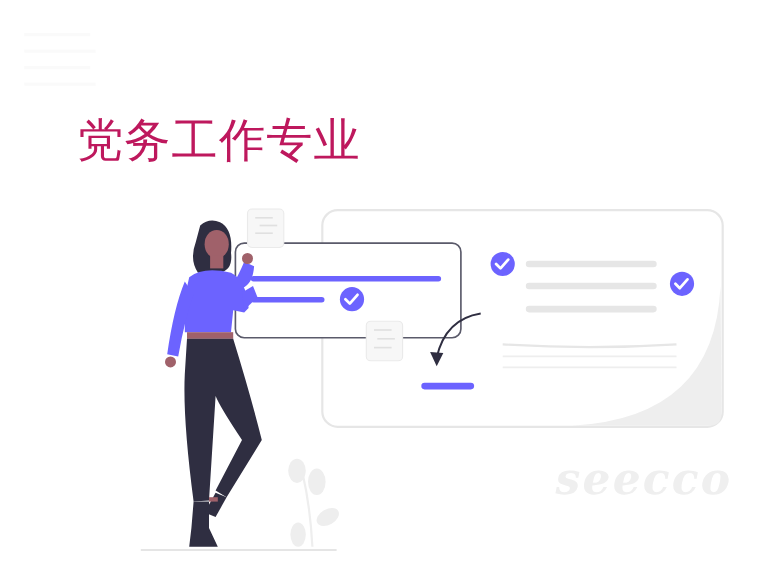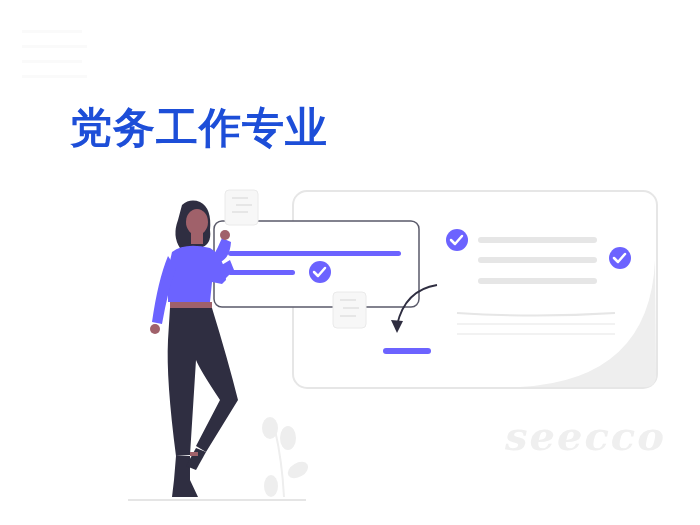--- a/index.html
+++ b/index.html
@@ -1,19 +1,19 @@
 <!DOCTYPE html>
 <html><head>
 <meta charset="utf-8">
 <style>
   html, body { margin: 0; padding: 0; background: #ffffff; }
   body { width: 700px; height: 525px; position: relative; overflow: hidden; font-family: "DejaVu Sans", sans-serif; }
   .title {
     position: absolute; left: 70px; top: 100px;
-    font-size: 42px; font-weight: bold; color: #1d4ed8; letter-spacing: 1px;
+    font-size: 42px; font-weight: normal; color: #be185d; letter-spacing: 1px;
     font-family: "DejaVu Sans", sans-serif;
   }
   .watermark {
     position: absolute; left: 505px; top: 412px;
     font-family: "DejaVu Serif", serif; font-style: italic; font-weight: bold;
     font-size: 40px; color: #efefef; letter-spacing: 2px;
   }
   svg { position: absolute; left: 0; top: 0; }
 </style>
 </head>

